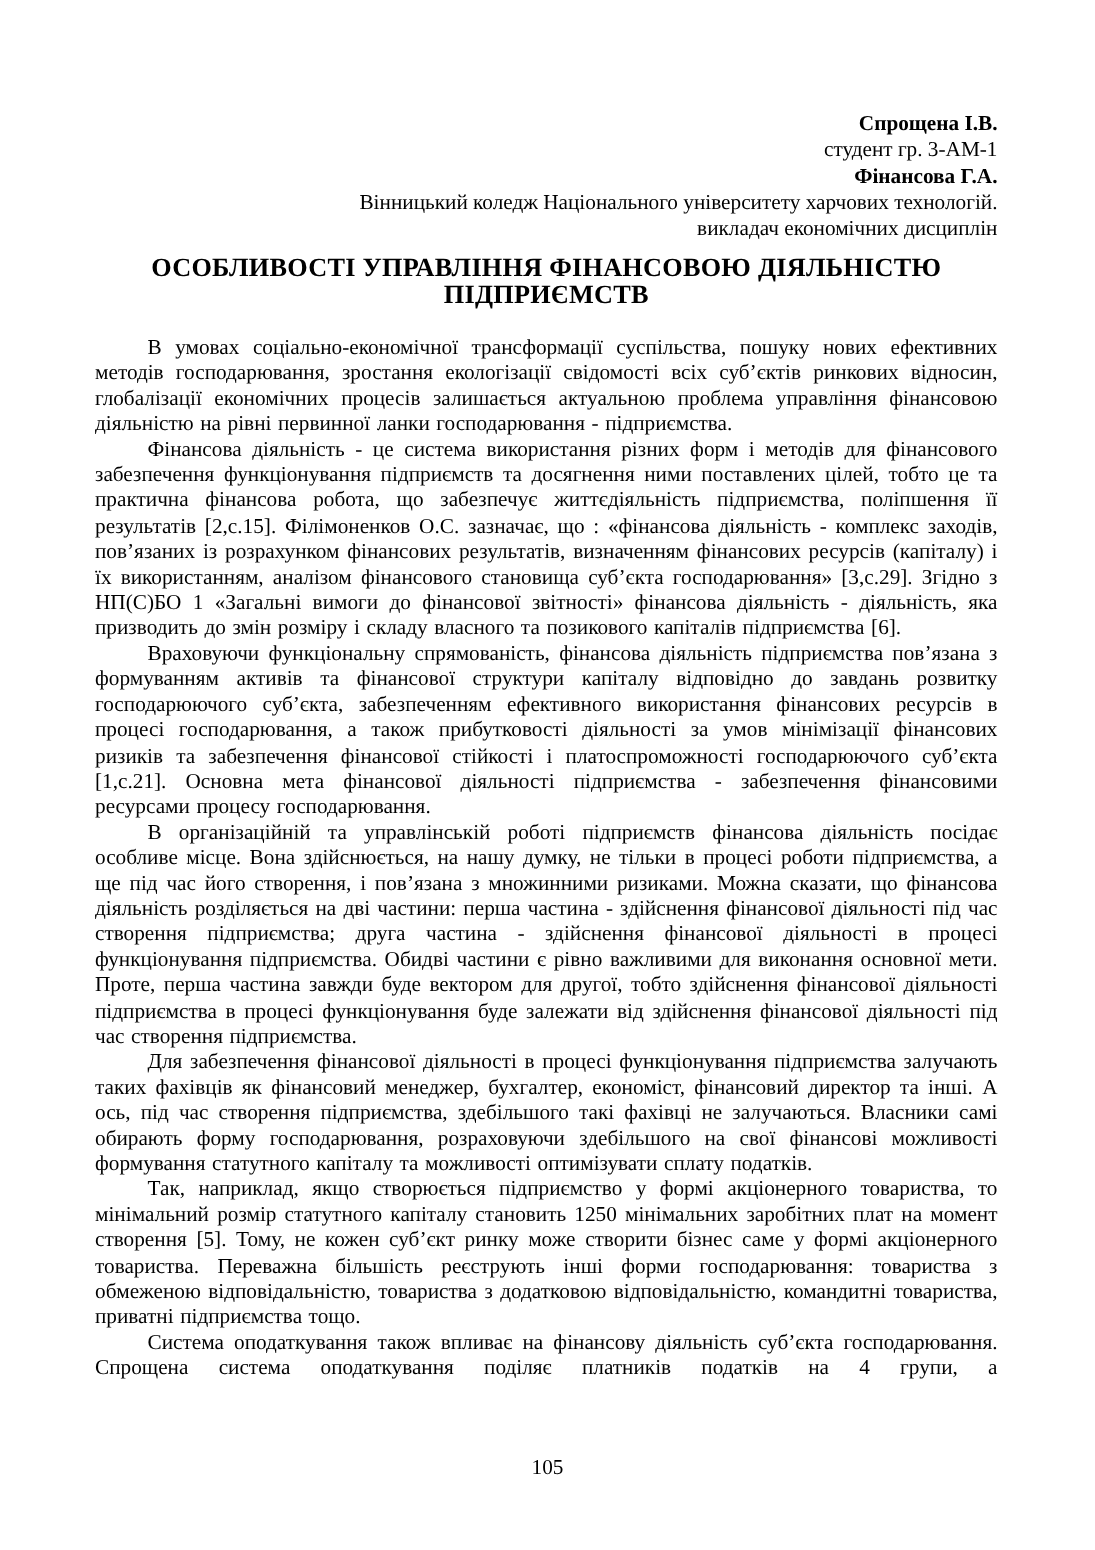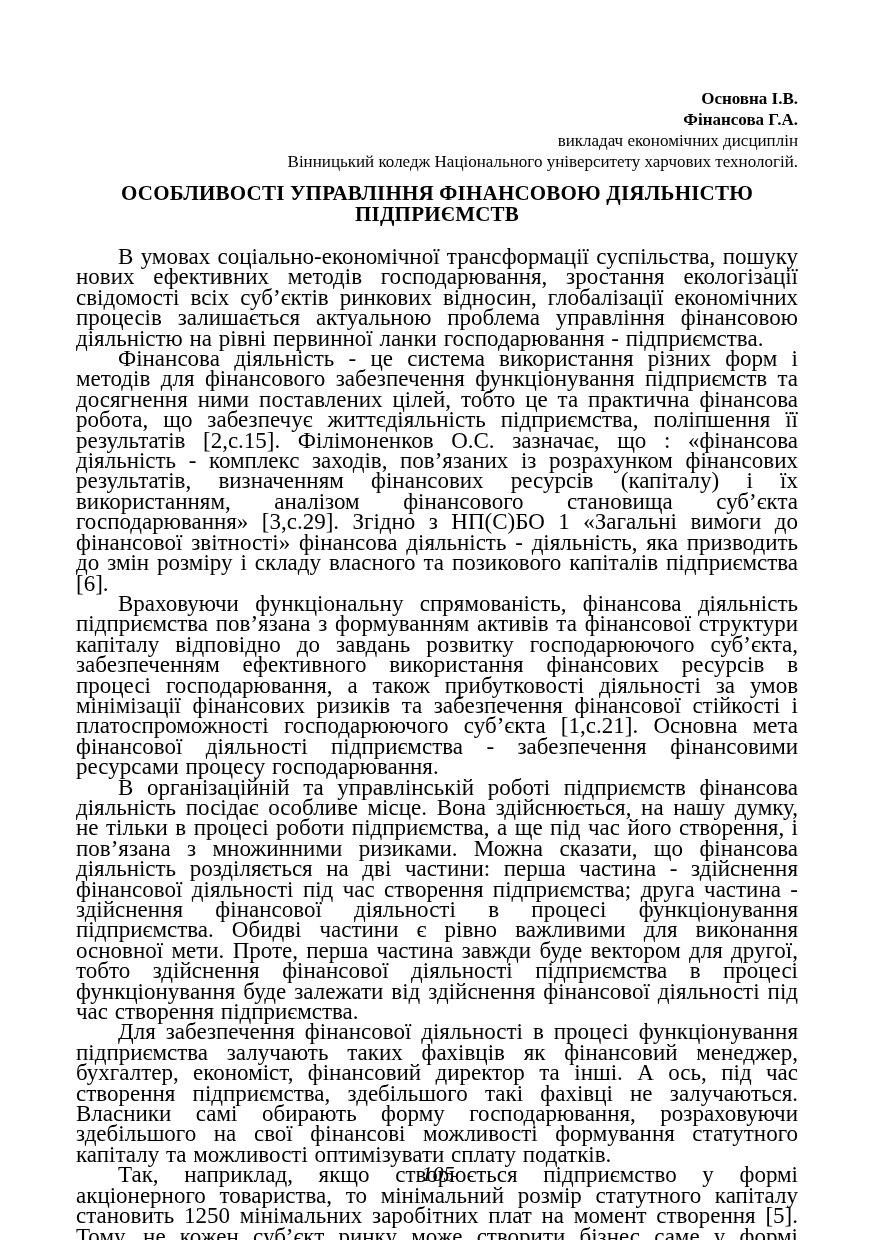--- a/index.html
+++ b/index.html
@@ -39,58 +39,59 @@
     font-weight: bold;
     text-align: center;
     line-height: 21px;
     letter-spacing: 0.2px;
   }
   .article-body {
     margin-top: 22px;
   }
   .article-body p {
     margin: 0;
-    font-size: 23px;
+    font-size: 17px;
     line-height: 20.4px;
     text-align: justify;
     text-indent: 42px;
     word-spacing: 1px;
   }
   .article-body p.continued {
     text-align-last: justify;
   }
   .page-number {
     position: absolute;
     top: 1163px;
     left: 0;
     width: 876px;
     text-align: center;
-    font-size: 22px;
+    font-size: 17px;
     line-height: 21px;
-    font-style: italic;
   }
 </style>
 </head>
 <body>
 
 <div class="page">
 
   <header class="byline">
-    <div class="bold">Основна І.В.</div>
+    <div class="bold">Спрощена І.В.</div>
+    <div>студент гр. 3-АМ-1</div>
     <div class="bold">Фінансова Г.А.</div>
+    <div>Вінницький коледж Національного університету харчових технологій.</div>
     <div>викладач економічних дисциплін</div>
-    <div>Вінницький коледж Національного університету харчових технологій.</div>
   </header>
 
   <h1 class="article-title">ОСОБЛИВОСТІ УПРАВЛІННЯ ФІНАНСОВОЮ ДІЯЛЬНІСТЮ ПІДПРИЄМСТВ</h1>
 
   <main class="article-body">
     <p>В умовах соціально-економічної трансформації суспільства, пошуку нових ефективних методів господарювання, зростання екологізації свідомості всіх суб’єктів ринкових відносин, глобалізації економічних процесів залишається актуальною проблема управління фінансовою діяльністю на рівні первинної ланки господарювання - підприємства.</p>
     <p>Фінансова діяльність - це система використання різних форм і методів для фінансового забезпечення функціонування підприємств та досягнення ними поставлених цілей, тобто це та практична фінансова робота, що забезпечує життєдіяльність підприємства, поліпшення її результатів [2,с.15]. Філімоненков О.С. зазначає, що : «фінансова діяльність - комплекс заходів, пов’язаних із розрахунком фінансових результатів, визначенням фінансових ресурсів (капіталу) і їх використанням, аналізом фінансового становища суб’єкта господарювання» [3,с.29]. Згідно з НП(С)БО 1 «Загальні вимоги до фінансової звітності» фінансова діяльність - діяльність, яка призводить до змін розміру і складу власного та позикового капіталів підприємства [6].</p>
     <p>Враховуючи функціональну спрямованість, фінансова діяльність підприємства пов’язана з формуванням активів та фінансової структури капіталу відповідно до завдань розвитку господарюючого суб’єкта, забезпеченням ефективного використання фінансових ресурсів в процесі господарювання, а також прибутковості діяльності за умов мінімізації фінансових ризиків та забезпечення фінансової стійкості і платоспроможності господарюючого суб’єкта [1,с.21]. Основна мета фінансової діяльності підприємства - забезпечення фінансовими ресурсами процесу господарювання.</p>
     <p>В організаційній та управлінській роботі підприємств фінансова діяльність посідає особливе місце. Вона здійснюється, на нашу думку, не тільки в процесі роботи підприємства, а ще під час його створення, і пов’язана з множинними ризиками. Можна сказати, що фінансова діяльність розділяється на дві частини: перша частина - здійснення фінансової діяльності під час створення підприємства; друга частина - здійснення фінансової діяльності в процесі функціонування підприємства. Обидві частини є рівно важливими для виконання основної мети. Проте, перша частина завжди буде вектором для другої, тобто здійснення фінансової діяльності підприємства в процесі функціонування буде залежати від здійснення фінансової діяльності під час створення підприємства.</p>
     <p>Для забезпечення фінансової діяльності в процесі функціонування підприємства залучають таких фахівців як фінансовий менеджер, бухгалтер, економіст, фінансовий директор та інші. А ось, під час створення підприємства, здебільшого такі фахівці не залучаються. Власники самі обирають форму господарювання, розраховуючи здебільшого на свої фінансові можливості формування статутного капіталу та можливості оптимізувати сплату податків.</p>
     <p>Так, наприклад, якщо створюється підприємство у формі акціонерного товариства, то мінімальний розмір статутного капіталу становить 1250 мінімальних заробітних плат на момент створення [5]. Тому, не кожен суб’єкт ринку може створити бізнес саме у формі акціонерного товариства. Переважна більшість реєструють інші форми господарювання: товариства з обмеженою відповідальністю, товариства з додатковою відповідальністю, командитні товариства, приватні підприємства тощо.</p>
+    <p class="continued">Система оподаткування також впливає на фінансову діяльність суб’єкта господарювання. Спрощена система оподаткування поділяє платників податків на 4 групи, а</p>
   </main>
 
   <div class="page-number">105</div>
 
 </div>
 
 </body></html>

